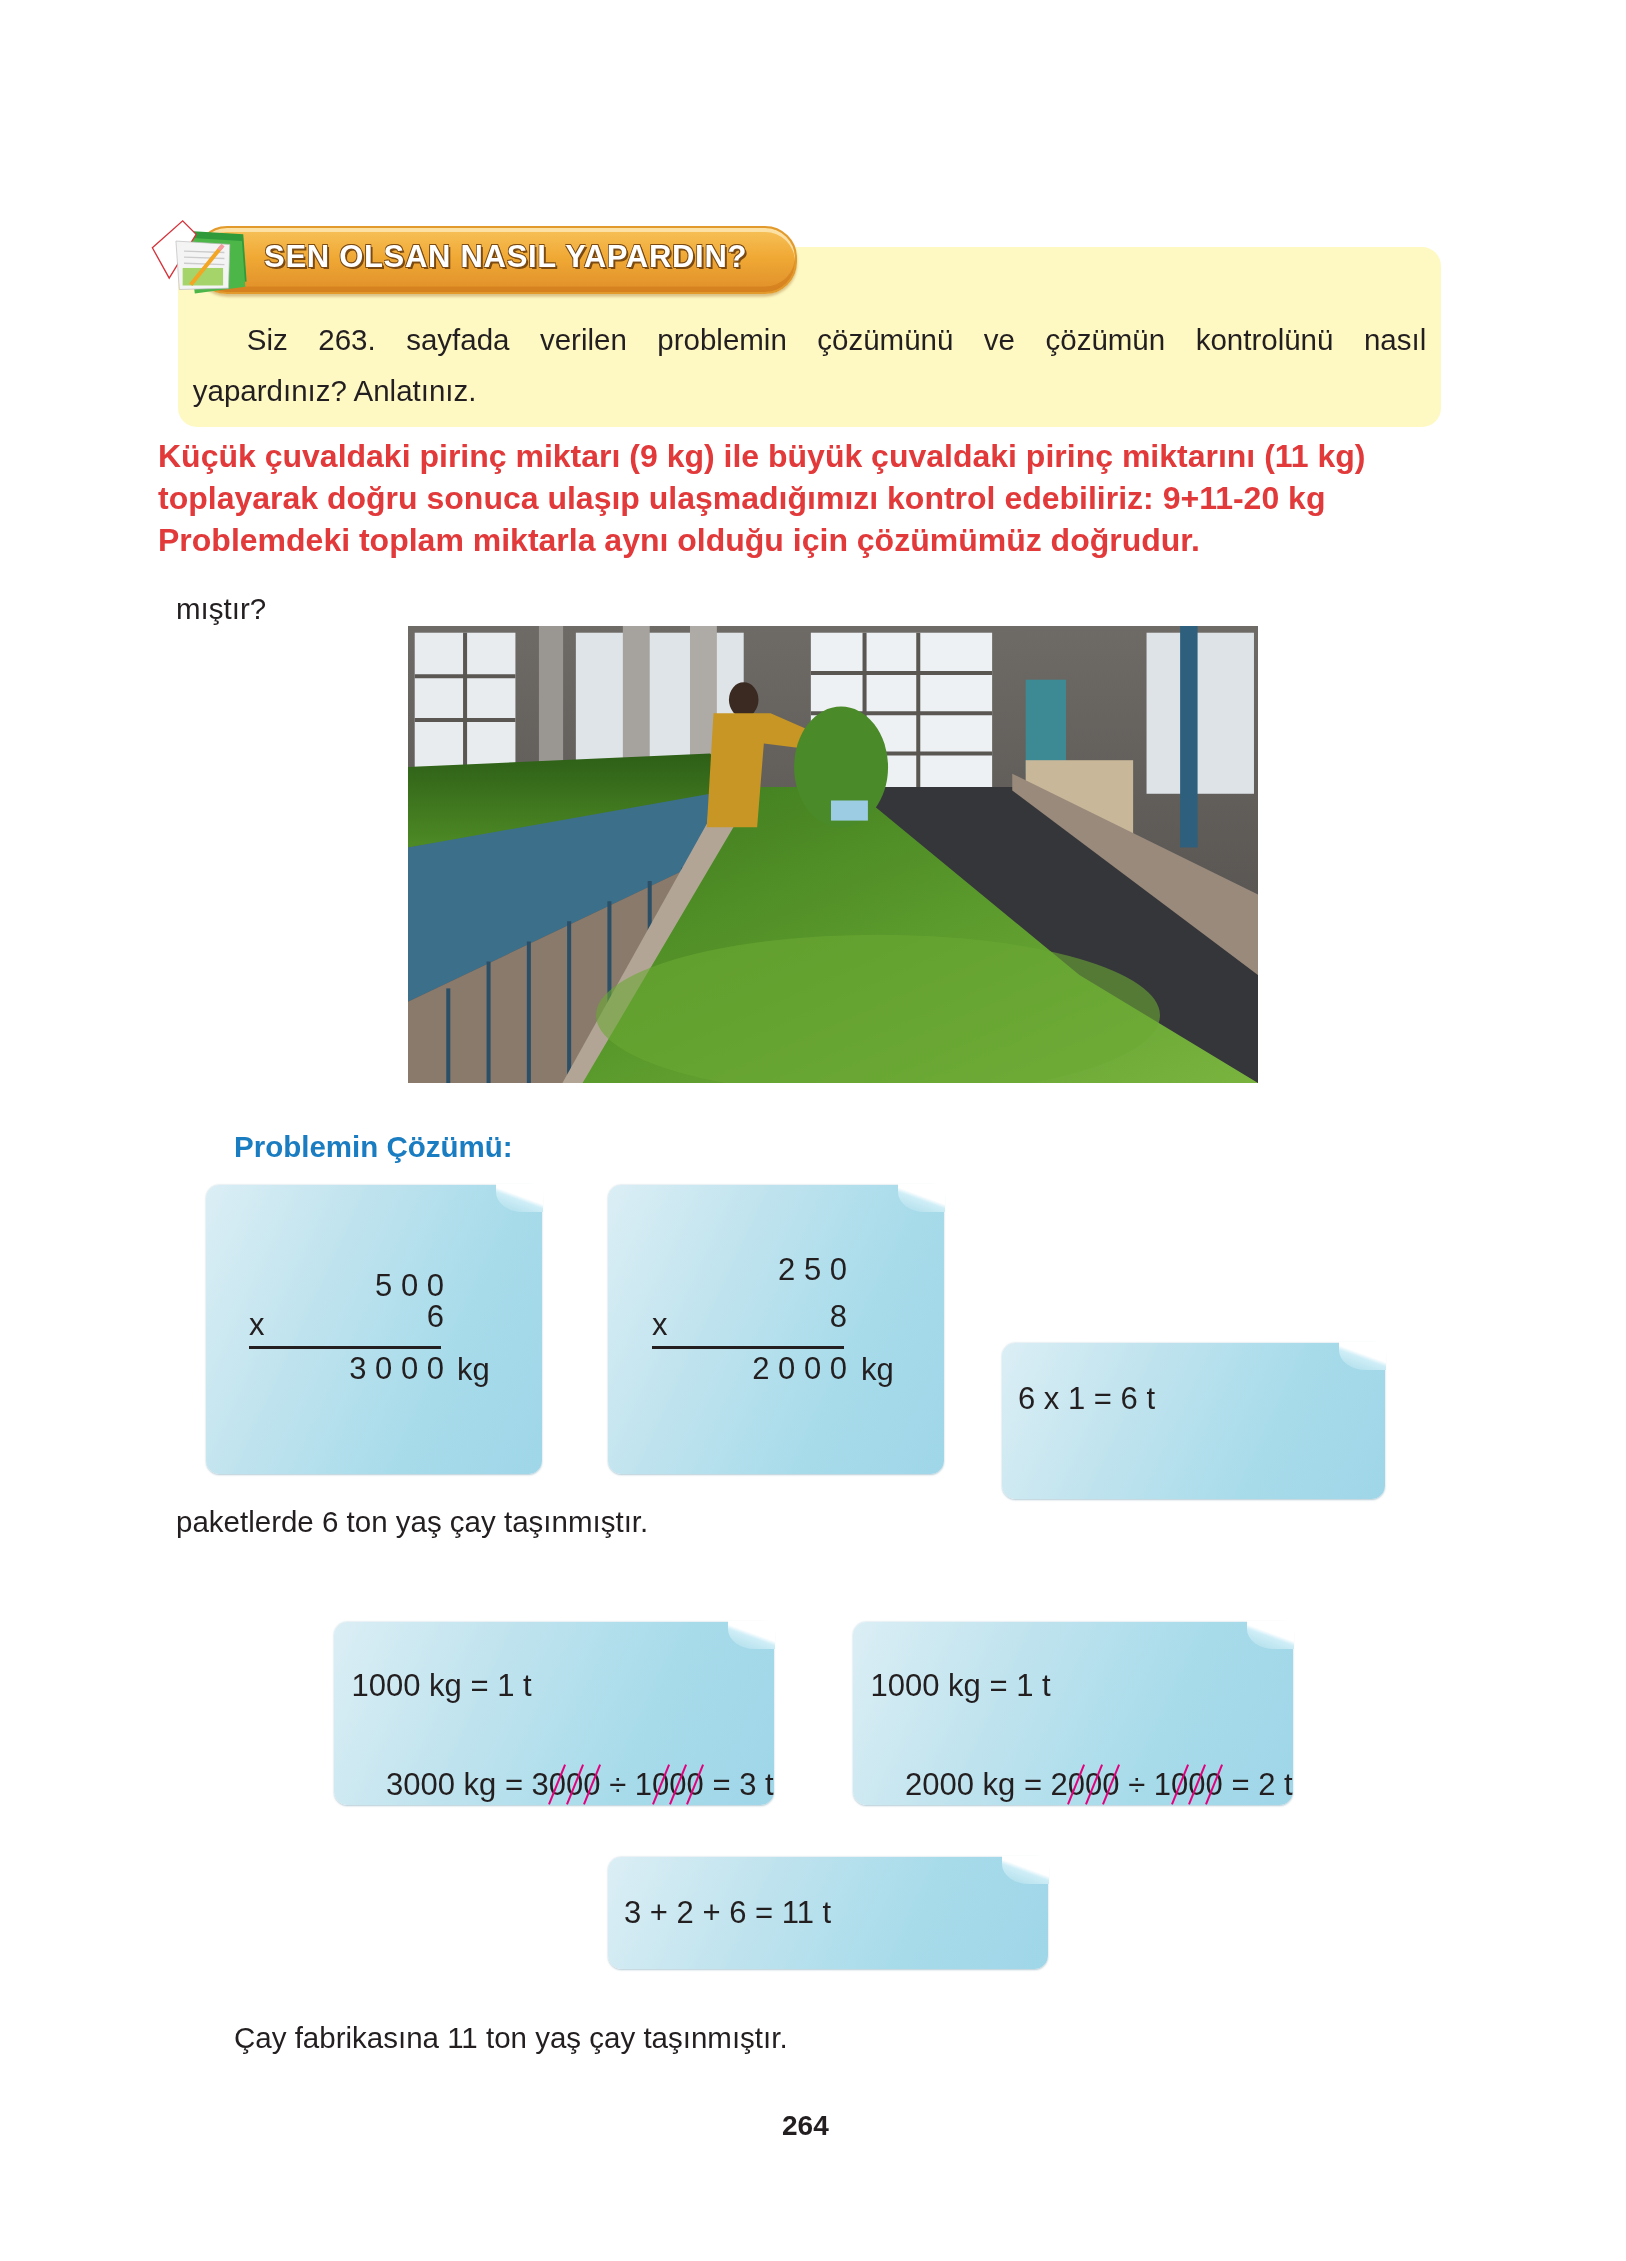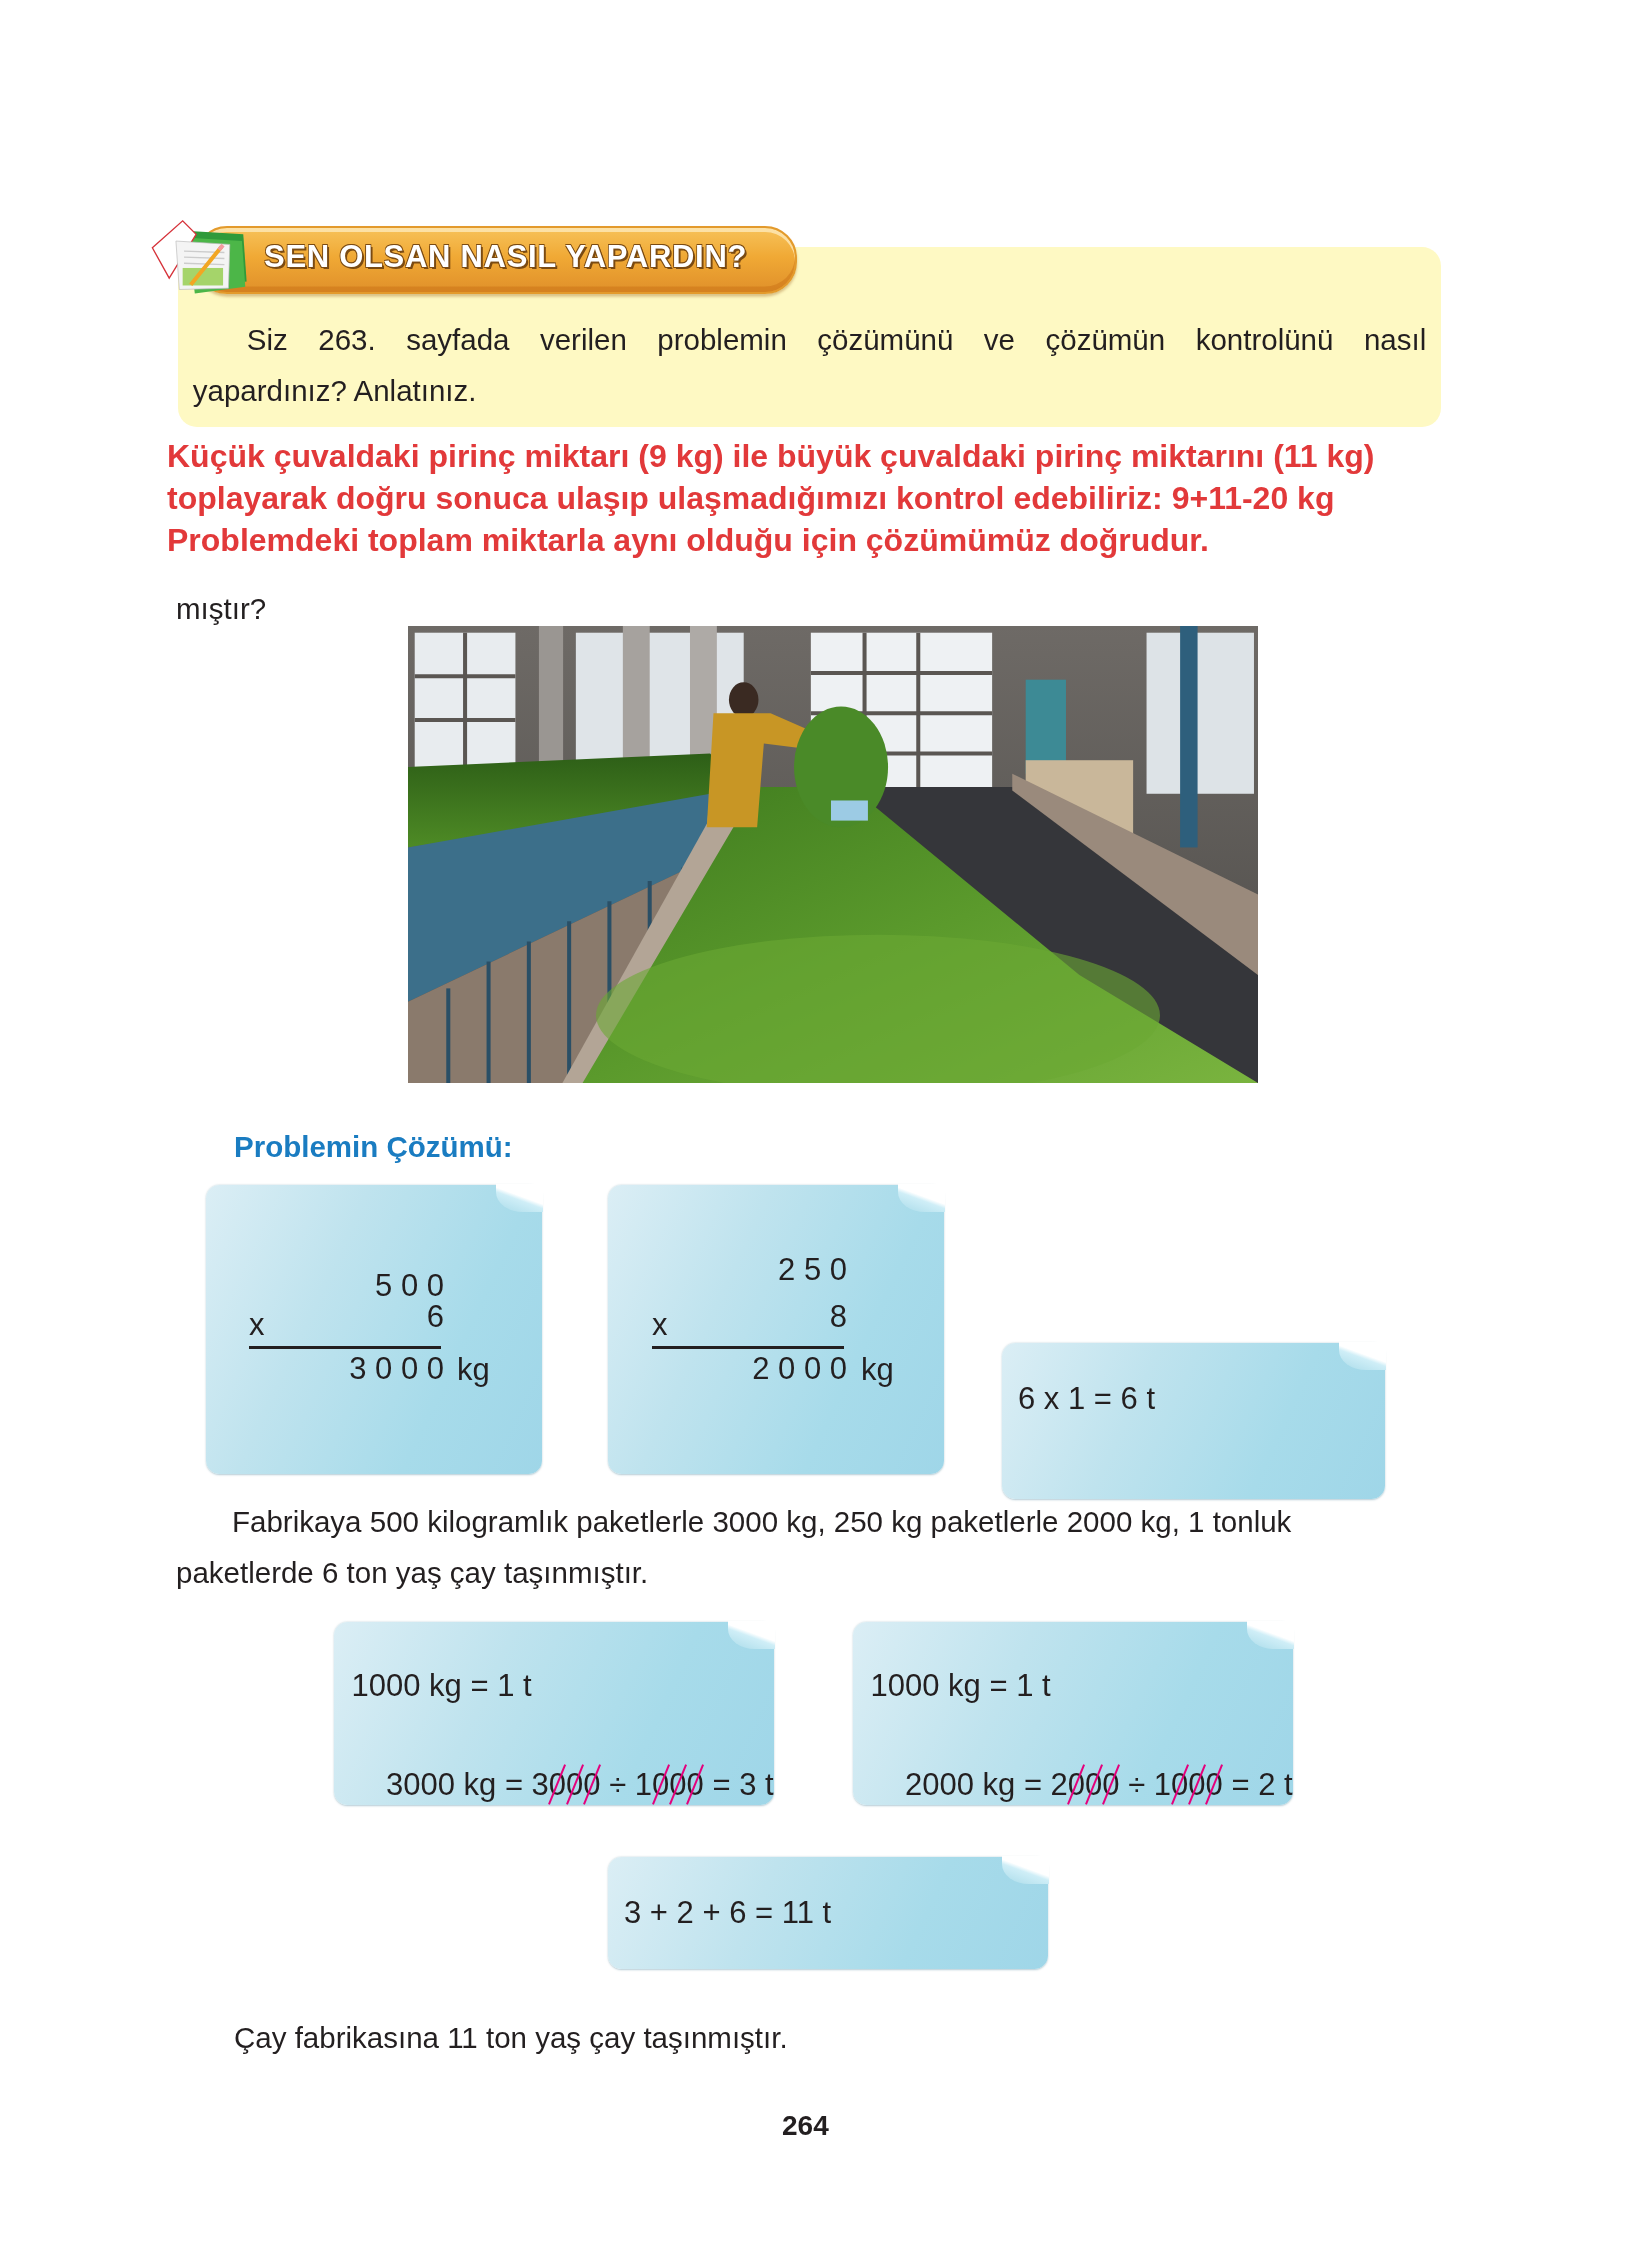--- a/index.html
+++ b/index.html
@@ -18,21 +18,21 @@
                  text-shadow: 2px 2px 0 #7a4a12, -0.7px -0.7px 0 #7a4a12, 0.7px -0.7px 0 #7a4a12, -0.7px 0.7px 0 #7a4a12; }
   .book-icon { left: 149px; top: 214px; width: 101px; height: 81px; }
 
   .cream-box { left: 178px; top: 247px; width: 1263px; height: 180px;
                background: #fef9c3; border-radius: 19px; }
   .cream-text { position: absolute; left: 14.8px; top: 67px; right: 14.8px;
                 font-size: 29.5px; line-height: 51px; color: #231f20; text-align: justify; }
   .cream-text .l1 { display: block; text-indent: 54px; text-align-last: justify; }
 
   .red-text { left: 158px; top: 435px; width: 1444px; font-size: 32px; line-height: 42px;
-              font-weight: bold; color: #e2393a; margin-left: 9px; }
+              font-weight: bold; color: #e2393a; }
   .mistir { left: 176px; top: 592px; font-size: 29.5px; color: #231f20; }
 
   .photo { left: 408px; top: 626px; width: 850px; height: 457px; overflow: hidden; }
 
   .sol-title { left: 234px; top: 1130px; font-size: 29.5px; font-weight: bold; color: #1a7cc1; }
 
   
   .card { position: absolute; border-radius: 13.4px;
           background: linear-gradient(115deg, #dbeef5 0%, #bfe3ee 35%, #a7dbea 70%, #9fd6e8 100%);
           box-shadow: 0 0.7px 2px rgba(90,140,160,0.45); }
@@ -184,21 +184,20 @@
     <span class="row" style="top:99px; right:0;">2 0 0 0</span>
   </div>
   <span class="card-text" style="left:253px; top:167px;">kg</span>
 </div>
 
 <div class="card" style="left:1002px; top:1343px; width:383px; height:156px;">
   <span class="card-text" style="left:16px; top:38px;">6 x 1 = 6 t</span>
 </div>
 
 <div class="abs para">
-  <span class="l1">Fabrikaya 500 kilogramlık paketlerle 3000 kg, 250 kg paketlerle 2000 kg, 1 tonluk</span>
   <span>paketlerde 6 ton yaş çay taşınmıştır.</span>
 </div>
 
 <div class="card" style="left:334px; top:1622px; width:440px; height:183px;">
   <span class="card-text" style="left:17.5px; top:46px;">1000 kg = 1 t</span>
   <div class="card-text" style="left:17.5px; top:109px;">
     <span>3000 kg = 3</span><span class="strike-group"><span class="strike">0</span><span class="strike">0</span><span class="strike">0</span></span><span> ÷ 1</span><span class="strike-group"><span class="strike">0</span><span class="strike">0</span><span class="strike">0</span></span><span> = 3 t</span>
   </div>
 </div>
 

